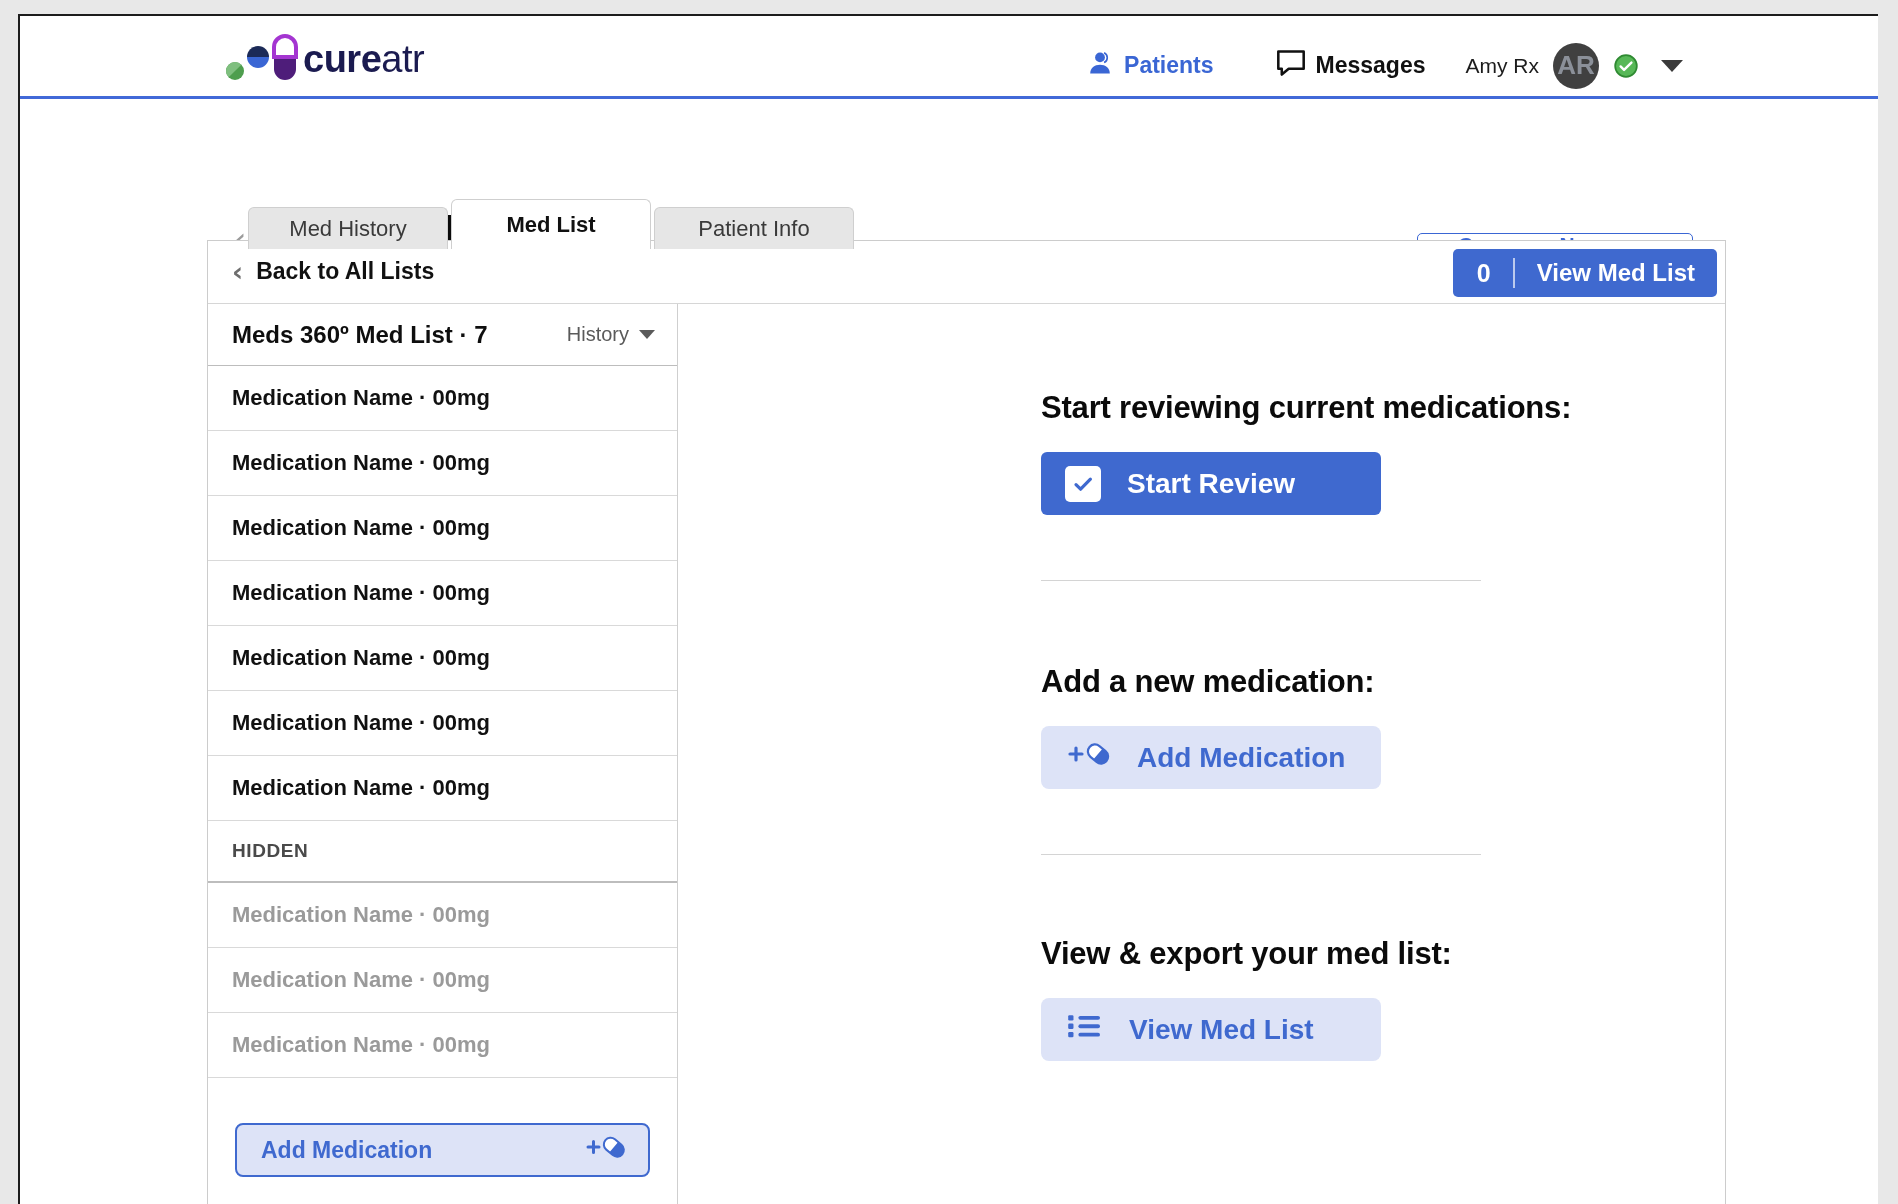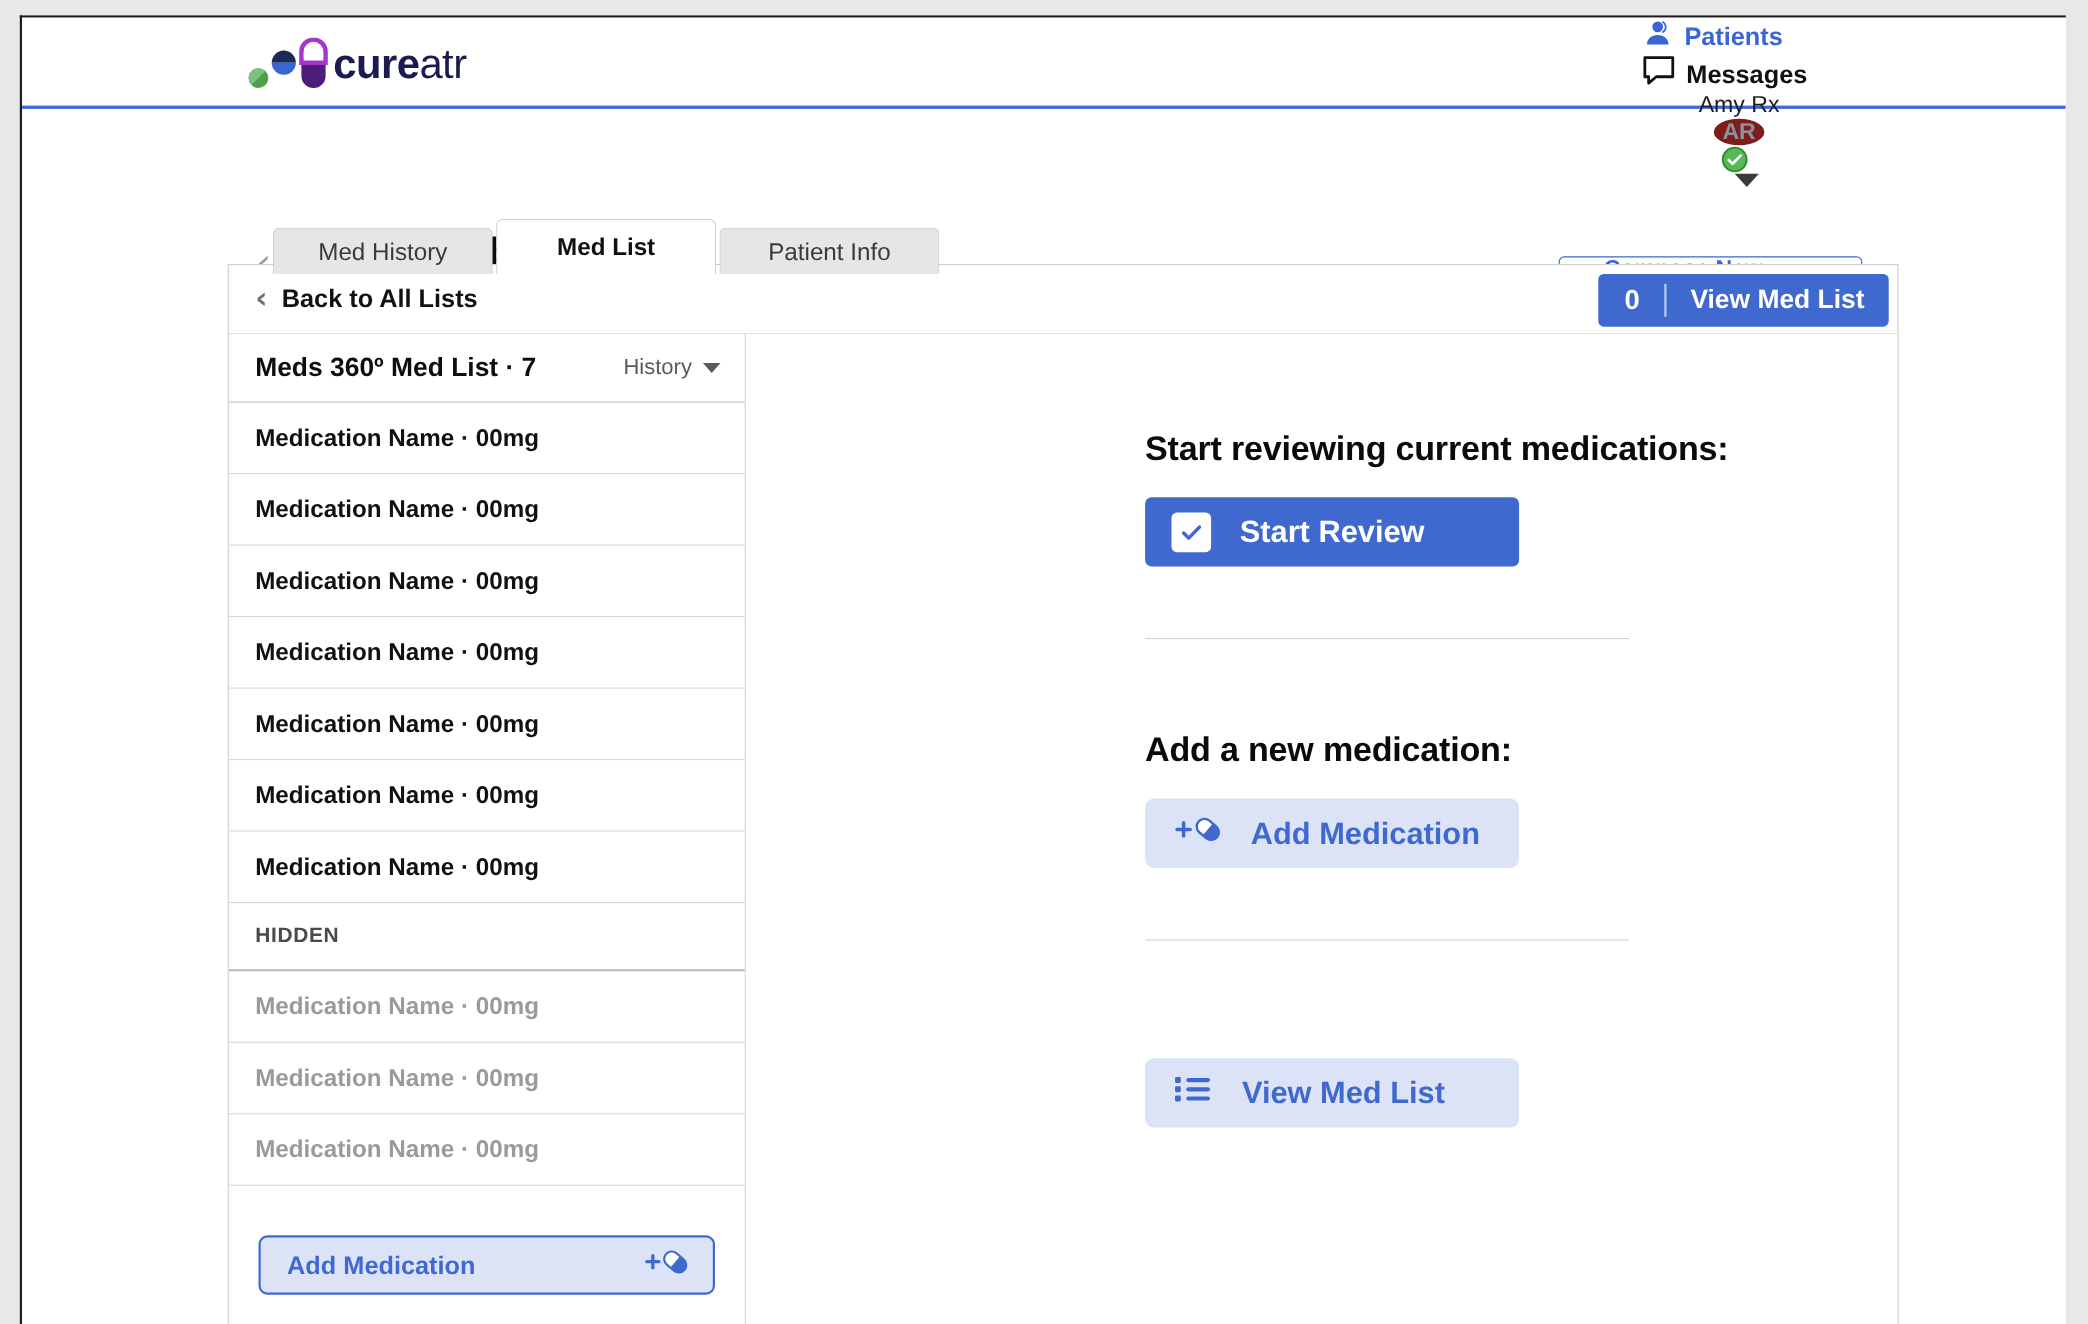--- a/index.html
+++ b/index.html
@@ -67,44 +67,43 @@
 
   .nav-right {
     position: absolute;
     right: 0;
     top: 0;
     height: 99px;
     display: flex;
     align-items: center;
     padding-right: 195px;
     gap: 0px;
-    flex-direction: column;
   }
   .nav-item {
     display: flex;
     align-items: center;
     gap: 10px;
     font-size: 23px;
     font-weight: 700;
     cursor: pointer;
   }
   .nav-patients { color: #3a66d4; margin-right: 62px; }
   .nav-messages { color: #111111; margin-right: 40px; }
   .user-name {
     font-size: 21px;
     font-weight: 400;
     color: #1c1c1c;
     margin-right: 14px;
   }
   .avatar {
     width: 46px; height: 46px;
     border-radius: 50%;
-    background: #7f1d1d;
+    background: #404040;
     color: #8b9099;
-    font-size: 21px;
+    font-size: 26px;
     font-weight: 600;
     display: flex;
     align-items: center;
     justify-content: center;
     margin-right: 14px;
   }
   .status-dot { margin-right: 22px; display:flex; align-items:center;}
   .caret-down {
     width: 0; height: 0;
     border-left: 11px solid transparent;
@@ -624,20 +623,21 @@
                 </g>
               </svg>
             </span>
             <span>Add Medication</span>
           </div>
         </div>
 
         <div class="divider" style="top:550px;"></div>
 
         <div class="section" style="top:632px;">
+          <h2>View &amp; export your med list:</h2>
           <div class="btn-soft">
             <span>
               <svg width="36" height="30" viewBox="0 0 30 24">
                 <rect x="1" y="3" width="4.4" height="4.4" rx="1" fill="#3f69cf"></rect>
                 <rect x="1" y="10" width="4.4" height="4.4" rx="1" fill="#3f69cf"></rect>
                 <rect x="1" y="17" width="4.4" height="4.4" rx="1" fill="#3f69cf"></rect>
                 <rect x="9.5" y="3.6" width="18" height="3.2" rx="1.6" fill="#3f69cf"></rect>
                 <rect x="9.5" y="10.6" width="18" height="3.2" rx="1.6" fill="#3f69cf"></rect>
                 <rect x="9.5" y="17.6" width="18" height="3.2" rx="1.6" fill="#3f69cf"></rect>
               </svg>

